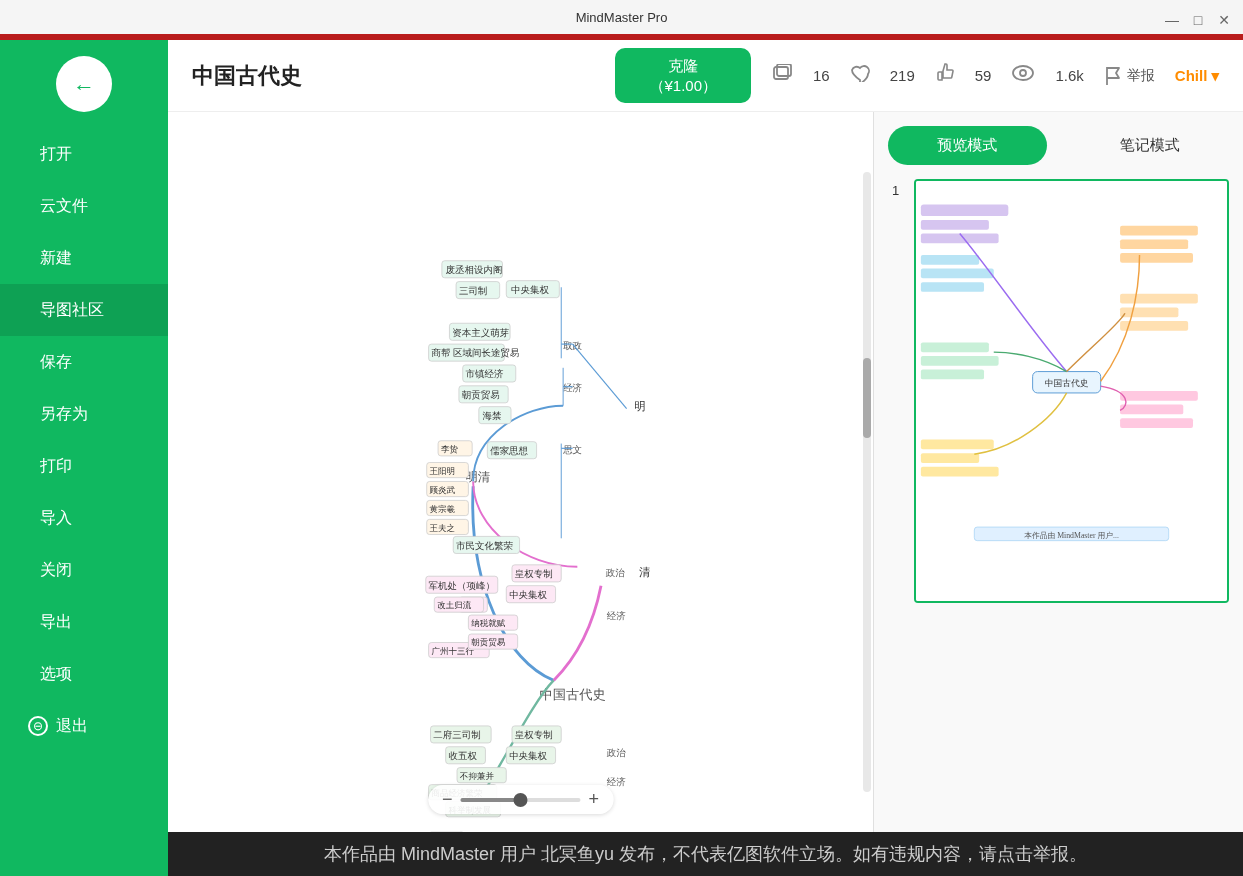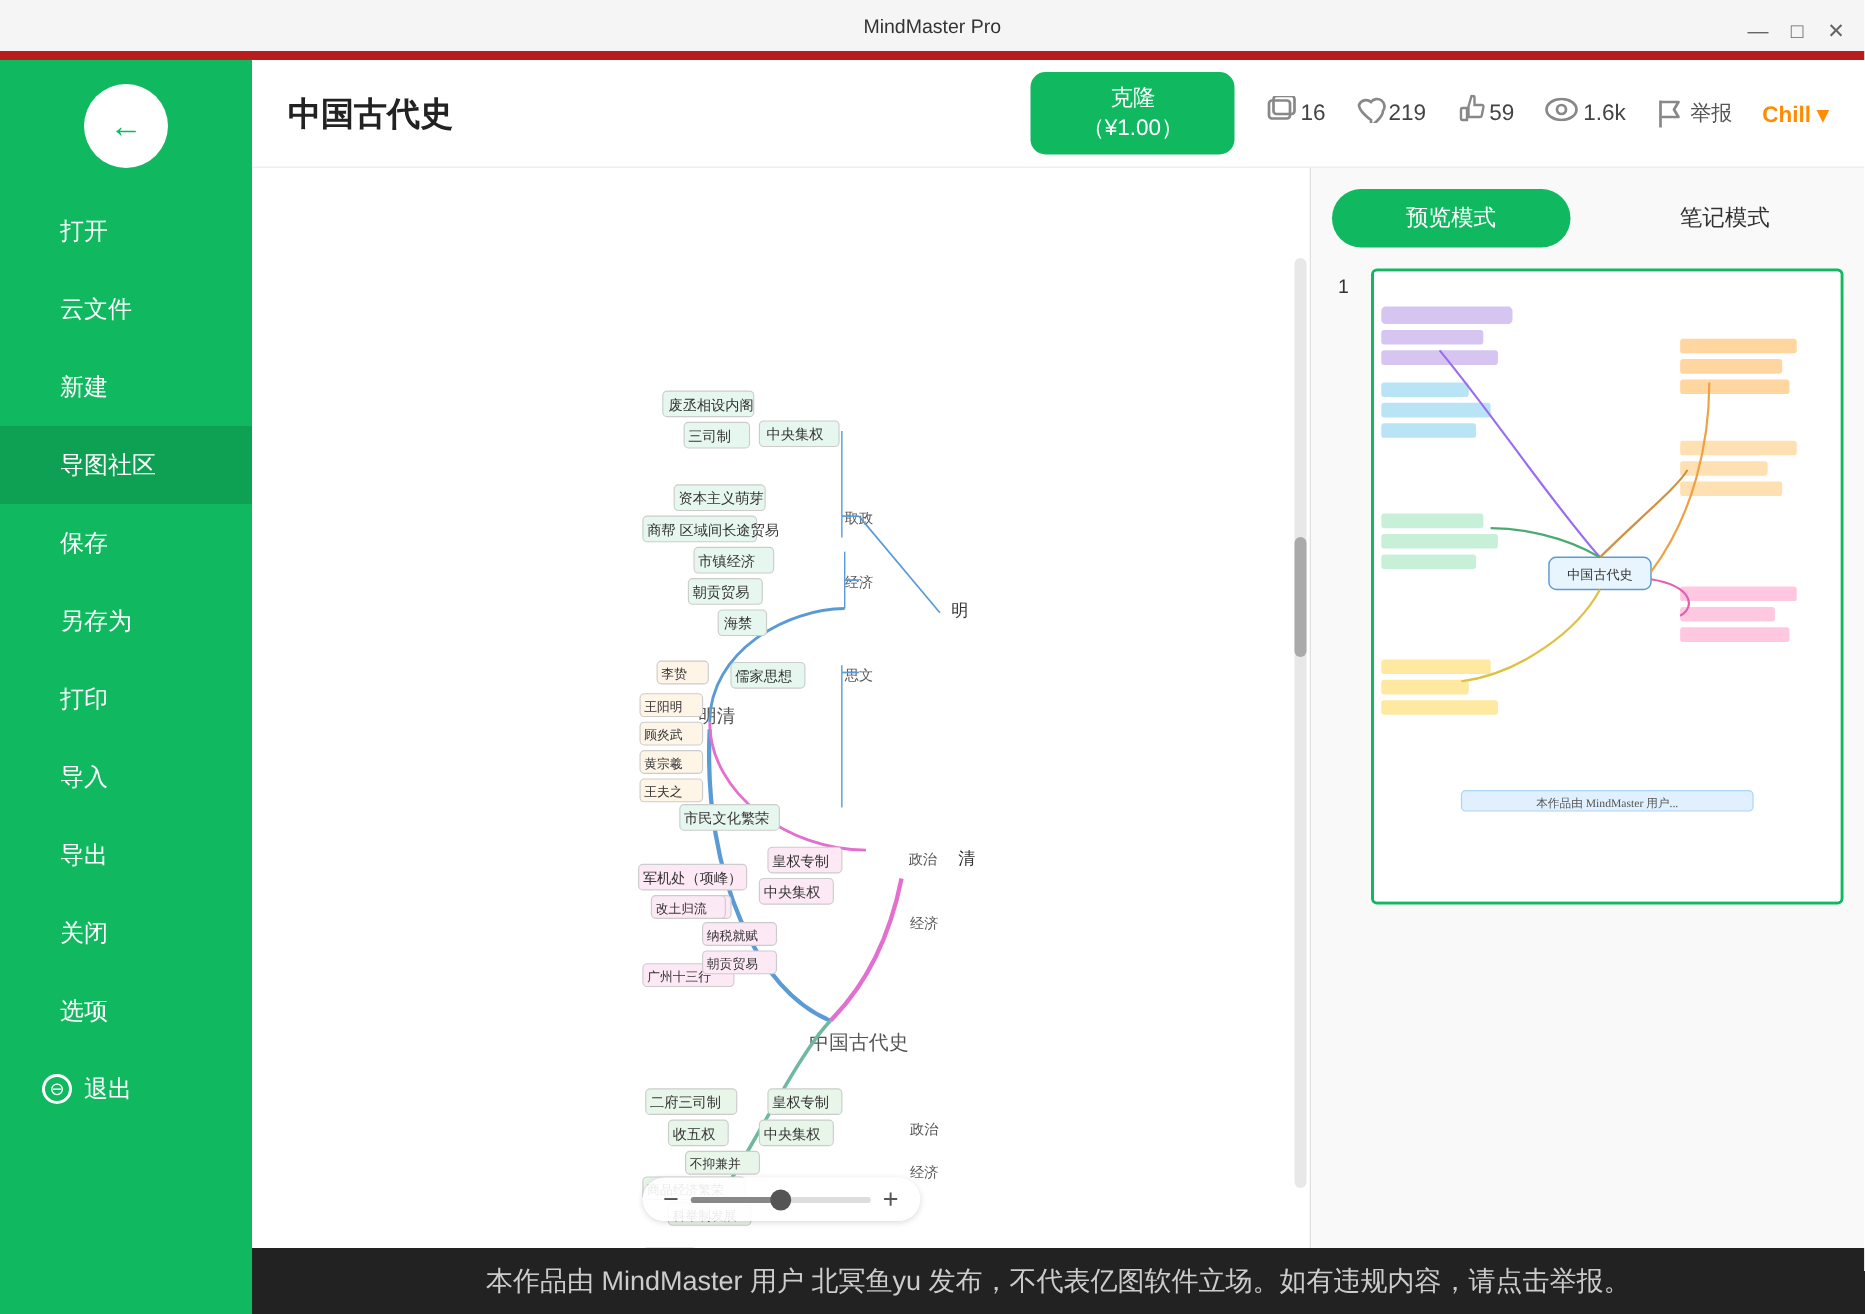--- a/index.html
+++ b/index.html
@@ -132,21 +132,21 @@
       border-radius: 10px;
       padding: 8px 34px;
       font-size: 15px;
       cursor: pointer;
       text-align: center;
       line-height: 1.3;
     }
     .header-stat {
       display: flex;
       align-items: center;
-      gap: 2px;
+      gap: 20px;
       color: #444;
       font-size: 15px;
     }
     .header-stat .icon {
       font-size: 18px;
       color: #888;
     }
     .report-btn {
       display: flex;
       align-items: center;
@@ -353,24 +353,24 @@
     <div class="sidebar-item">
         <span>另存为</span>
       </div>
     <div class="sidebar-item">
         <span>打印</span>
       </div>
     <div class="sidebar-item">
         <span>导入</span>
       </div>
     <div class="sidebar-item">
+        <span>关闭</span>
+      </div>
+    <div class="sidebar-item">
         <span>导出</span>
-      </div>
-    <div class="sidebar-item">
-        <span>关闭</span>
       </div>
     <div class="sidebar-item">
         <span>选项</span>
       </div>
     <div class="sidebar-item sidebar-item-logout">
       <div class="logout-icon">⊖</div>
       <span>退出</span>
     </div>
   </div>
 

